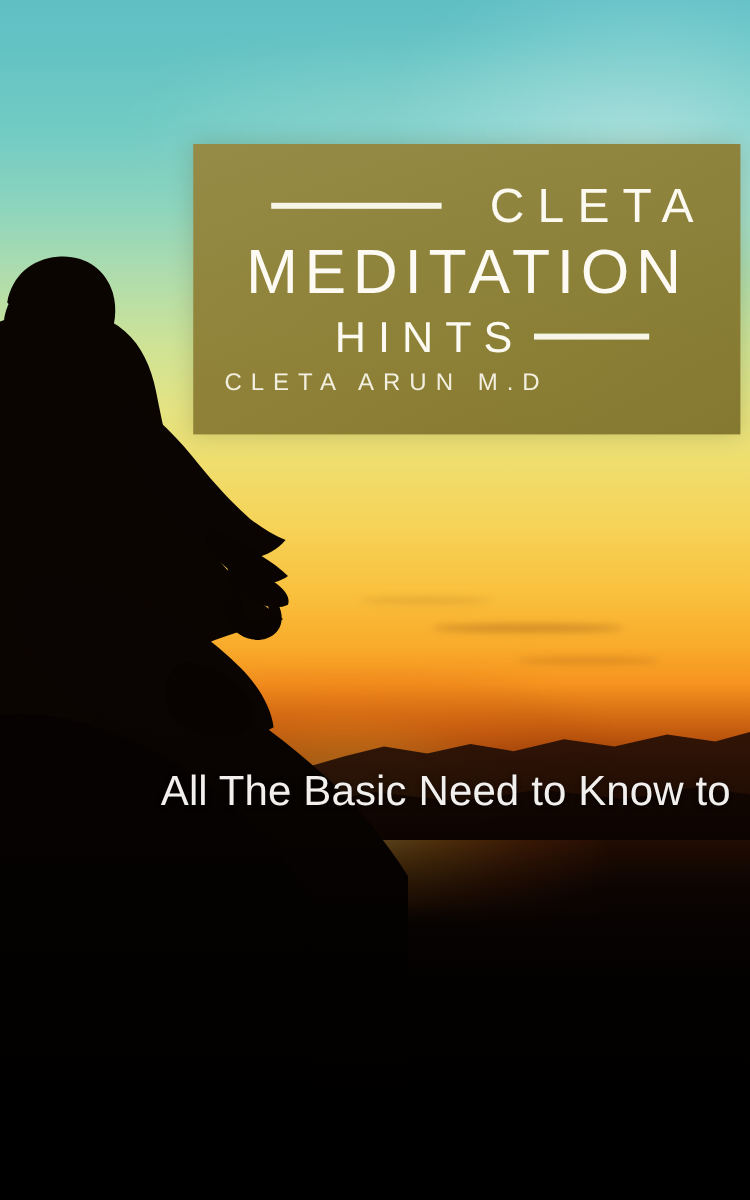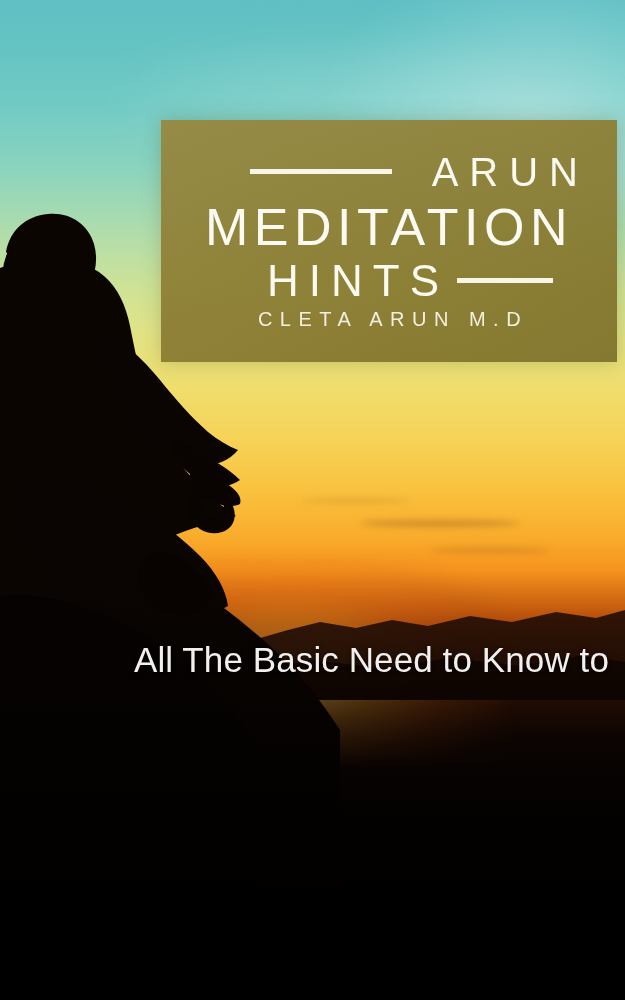--- a/index.html
+++ b/index.html
@@ -206,29 +206,29 @@
   .row-hints {
     display: flex;
     align-items: center;
     justify-content: center;
     height: 52px;
     margin-top: 2px;
     padding-left: 42px;
   }
   .word-hints {
     color: #fbf9f0;
-    font-size: 44px;
+    font-size: 36px;
     font-weight: 400;
     letter-spacing: 10px;
     line-height: 1;
     white-space: nowrap;
   }
 
   .row-author {
-    text-align: center;
+    text-align: left;
     margin-top: 2px;
     padding-left: 8px;
   }
   .word-author {
     color: #f3efe0;
     font-size: 20px;
     font-weight: 400;
     letter-spacing: 7.5px;
     line-height: 1;
     white-space: nowrap;
@@ -330,21 +330,21 @@
     </svg>
   </div>
 
   <div class="bottom-fade"></div>
 
   <div class="title-box">
     <div class="title-inner">
 
       <div class="row-basic">
         <span class="rule rule-left"></span>
-        <span class="word-basic">ARUN</span>
+        <span class="word-basic">CLETA</span>
       </div>
 
       <div class="row-meditation">
         <span class="word-meditation">MEDITATION</span>
       </div>
 
       <div class="row-hints">
         <span class="word-hints">HINTS</span>
         <span class="rule rule-right"></span>
       </div>

